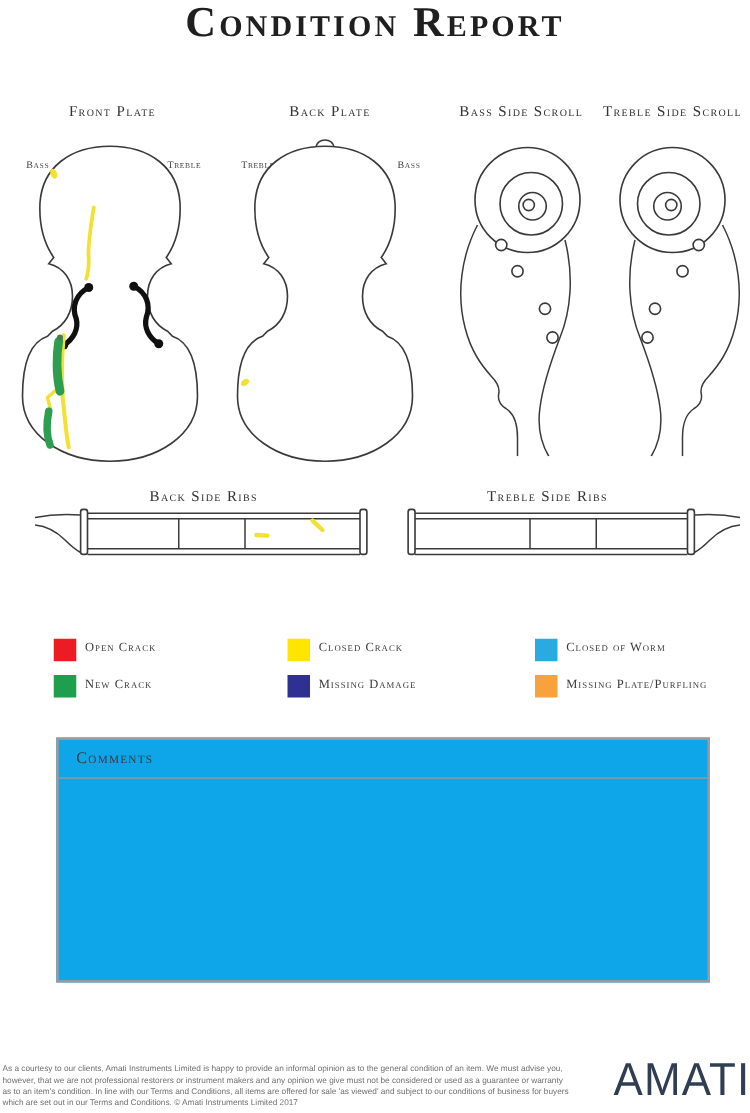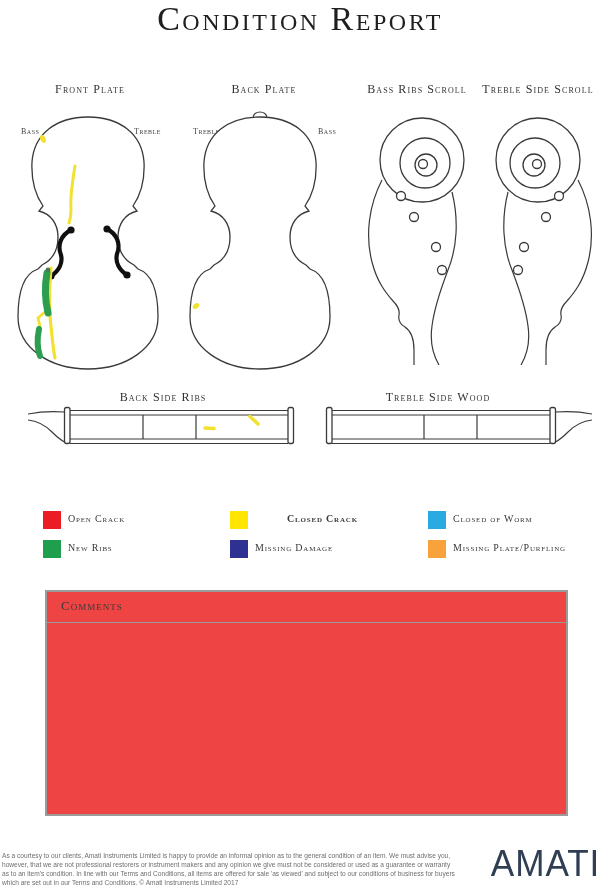--- a/index.html
+++ b/index.html
@@ -3,45 +3,45 @@
 <meta charset="utf-8">
 <style>
   * { margin:0; padding:0; box-sizing:border-box; }
   body { background:#fff; }
   #page {
     position:relative; width:600px; height:890px; background:#ffffff;
     font-family:"Liberation Serif", serif; overflow:hidden;
   }
   #title {
     position:absolute; top:0; left:0; width:600px; text-align:center;
-    font-size:34px; letter-spacing:2.5px; color:#1f1f1f; font-variant:small-caps;
+    font-size:34px; letter-spacing:2.5px; color:#1f1f1f; font-variant:small-caps;font-weight:bold;
   }
   .sec-label {
     position:absolute; width:140px; text-align:center; font-size:12px;
     letter-spacing:1.1px; color:#333; font-variant:small-caps;
   }
   .corner-label {
     position:absolute; font-size:8px; letter-spacing:0.5px; color:#444;
     font-variant:small-caps;
     text-align:center;
   }
   svg .outline { stroke:#3a3a3a; stroke-width:1.3; fill:#fff; }
   svg .line    { stroke:#3a3a3a; stroke-width:1.2; fill:none; }
   svg .fhole   { stroke:#101010; stroke-width:4.2; fill:none; stroke-linecap:round; }
   svg .mark    { stroke-linecap:round; fill:none; }
   .legend-item { position:absolute; height:18px; }
   .legend-swatch { position:absolute; width:18px; height:18px; top:0; left:0; }
   .legend-text {
     position:absolute; left:25px; top:2px; font-size:10px; letter-spacing:0.8px;
     color:#3a3a3a; font-variant:small-caps; white-space:nowrap;
   }
-  .legend-text.bold { font-weight:bold;margin-left:32px; }
+  .legend-text.bold { font-weight:normal; }
   #comments-box {
-    position:absolute; left:45px; top:590px; width:523px; height:226px;
-    border:2px solid #9b9b9b; background:#ef4444;
+    position:absolute; left:45px; top:590px; width:523px; height:196px;
+    border:2px solid #9b9b9b; background:#0ea5e9;
   }
   #comments-header { height:31px; border-bottom:1px solid #9b9b9b; position:relative; }
   #comments-label {
     position:absolute; left:14px; top:6px; font-size:13px; letter-spacing:1px;
     color:#3a3a3a; font-variant:small-caps;
   }
   #comments-input { width:100%; height:174px; }
   #footer-text {
     position:absolute; left:2px; top:851px; width:455px;
     font-family:"Liberation Sans", sans-serif; font-size:6.6px; line-height:9px;
@@ -55,21 +55,21 @@
 </style>
 </head>
 <body>
 
 <div id="page">
 
   <div id="title">Condition Report</div>
 
   <div class="sec-label" style="left:20px;  top:82px;">Front Plate</div>
   <div class="sec-label" style="left:194px; top:82px;">Back Plate</div>
-  <div class="sec-label" style="left:347px; top:82px;">Bass Ribs Scroll</div>
+  <div class="sec-label" style="left:347px; top:82px;">Bass Side Scroll</div>
   <div class="sec-label" style="left:468px; top:82px;">Treble Side Scroll</div>
 
   <div class="corner-label" style="left:21px;  top:127px;">Bass</div>
   <div class="corner-label" style="left:134px; top:127px;">Treble</div>
   <div class="corner-label" style="left:193px; top:127px;">Treble</div>
   <div class="corner-label" style="left:318px; top:127px;">Bass</div>
 
   <svg style="position:absolute; left:8px; top:114px;" width="160" height="258" viewBox="0 0 160 258">
     <path class="outline" d="M 80,3 C 112,3 134,20 136,48 C 137,68 132,82 125,92 L 129,97 C 117,100 110,110 110,123 C 110,136 116,146 126,151 L 130,155 C 145,160 150,180 150,203 C 150,234 118,255 80,255 C 42,255 10,234 10,203 C 10,180 15,160 30,155 L 34,151 C 44,146 50,136 50,123 C 50,110 43,100 31,97 L 35,92 C 28,82 23,68 24,48 C 26,20 48,3 80,3 Z"></path>
     <g>
@@ -131,21 +131,21 @@
       <g>
         <circle class="outline" cx="39" cy="86" r="4.5"></circle>
         <circle class="outline" cx="52" cy="107" r="4.5"></circle>
         <circle class="outline" cx="74" cy="137" r="4.5"></circle>
         <circle class="outline" cx="80" cy="160" r="4.5"></circle>
       </g>
     </g>
   </svg>
 
   <div class="sec-label" style="left:93px;  top:390px;">Back Side Ribs</div>
-  <div class="sec-label" style="left:368px; top:390px;">Treble Side Wood</div>
+  <div class="sec-label" style="left:368px; top:390px;">Treble Side Ribs</div>
 
   <svg style="position:absolute; left:28px; top:402px;" width="282" height="50" viewBox="0 0 282 50">
     <line class="line" x1="42" y1="8.5" x2="260" y2="8.5"></line>
     <line class="line" x1="42" y1="13" x2="260" y2="13"></line>
     <line class="line" x1="42" y1="37" x2="260" y2="37"></line>
     <line class="line" x1="42" y1="41.5" x2="260" y2="41.5"></line>
     <rect class="outline" x="36.5" y="5.5" width="5.5" height="36" rx="2"></rect>
     <rect class="outline" x="260" y="5.5" width="5.5" height="36" rx="2"></rect>
     <line class="line" x1="115" y1="13" x2="115" y2="37"></line>
     <line class="line" x1="168" y1="13" x2="168" y2="37"></line>
@@ -180,21 +180,21 @@
     <div class="legend-item" style="left:230px; top:511px;">
       <span class="legend-swatch" style="background-color: rgb(255, 229, 0);"></span>
       <span class="legend-text bold">Closed Crack</span>
     </div>
     <div class="legend-item" style="left:428px; top:511px;">
       <span class="legend-swatch" style="background-color: rgb(41, 171, 226);"></span>
       <span class="legend-text">Closed of Worm</span>
     </div>
     <div class="legend-item" style="left:43px; top:540px;">
       <span class="legend-swatch" style="background-color: rgb(31, 158, 78);"></span>
-      <span class="legend-text">New Ribs</span>
+      <span class="legend-text">New Crack</span>
     </div>
     <div class="legend-item" style="left:230px; top:540px;">
       <span class="legend-swatch" style="background-color: rgb(46, 49, 146);"></span>
       <span class="legend-text">Missing Damage</span>
     </div>
     <div class="legend-item" style="left:428px; top:540px;">
       <span class="legend-swatch" style="background-color: rgb(247, 162, 59);"></span>
       <span class="legend-text">Missing Plate/Purfling</span>
     </div>
   </div>

